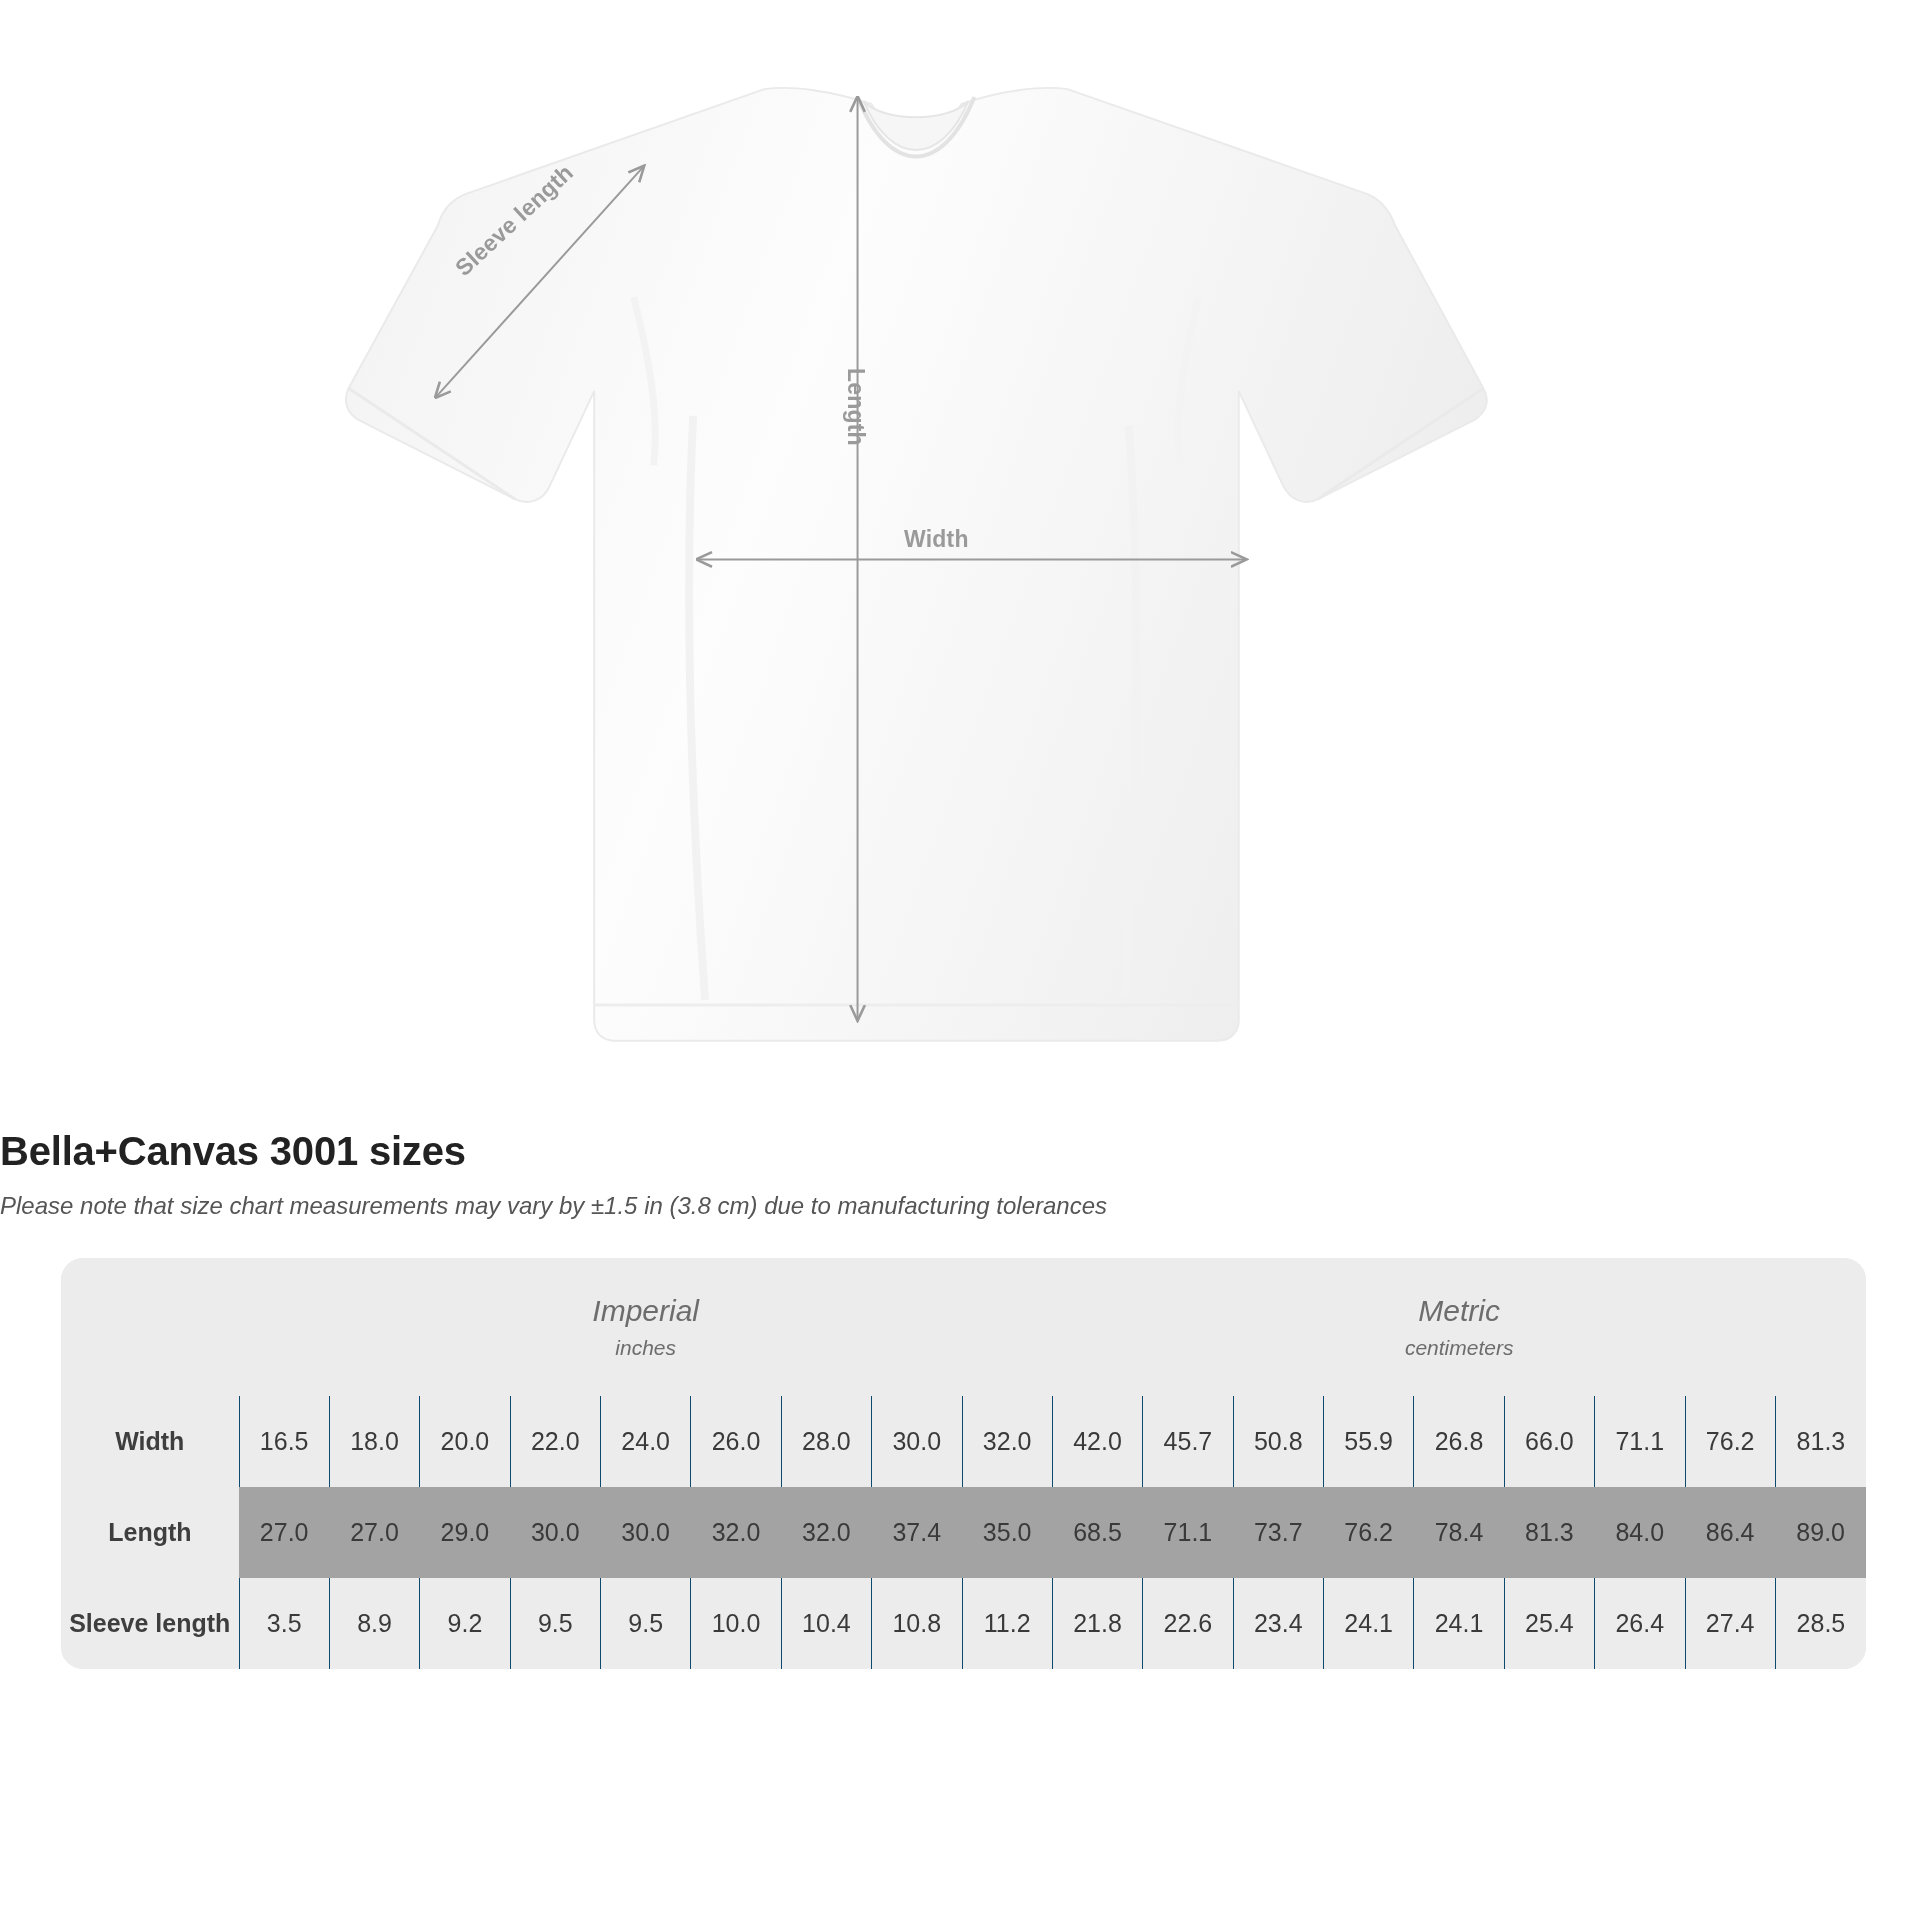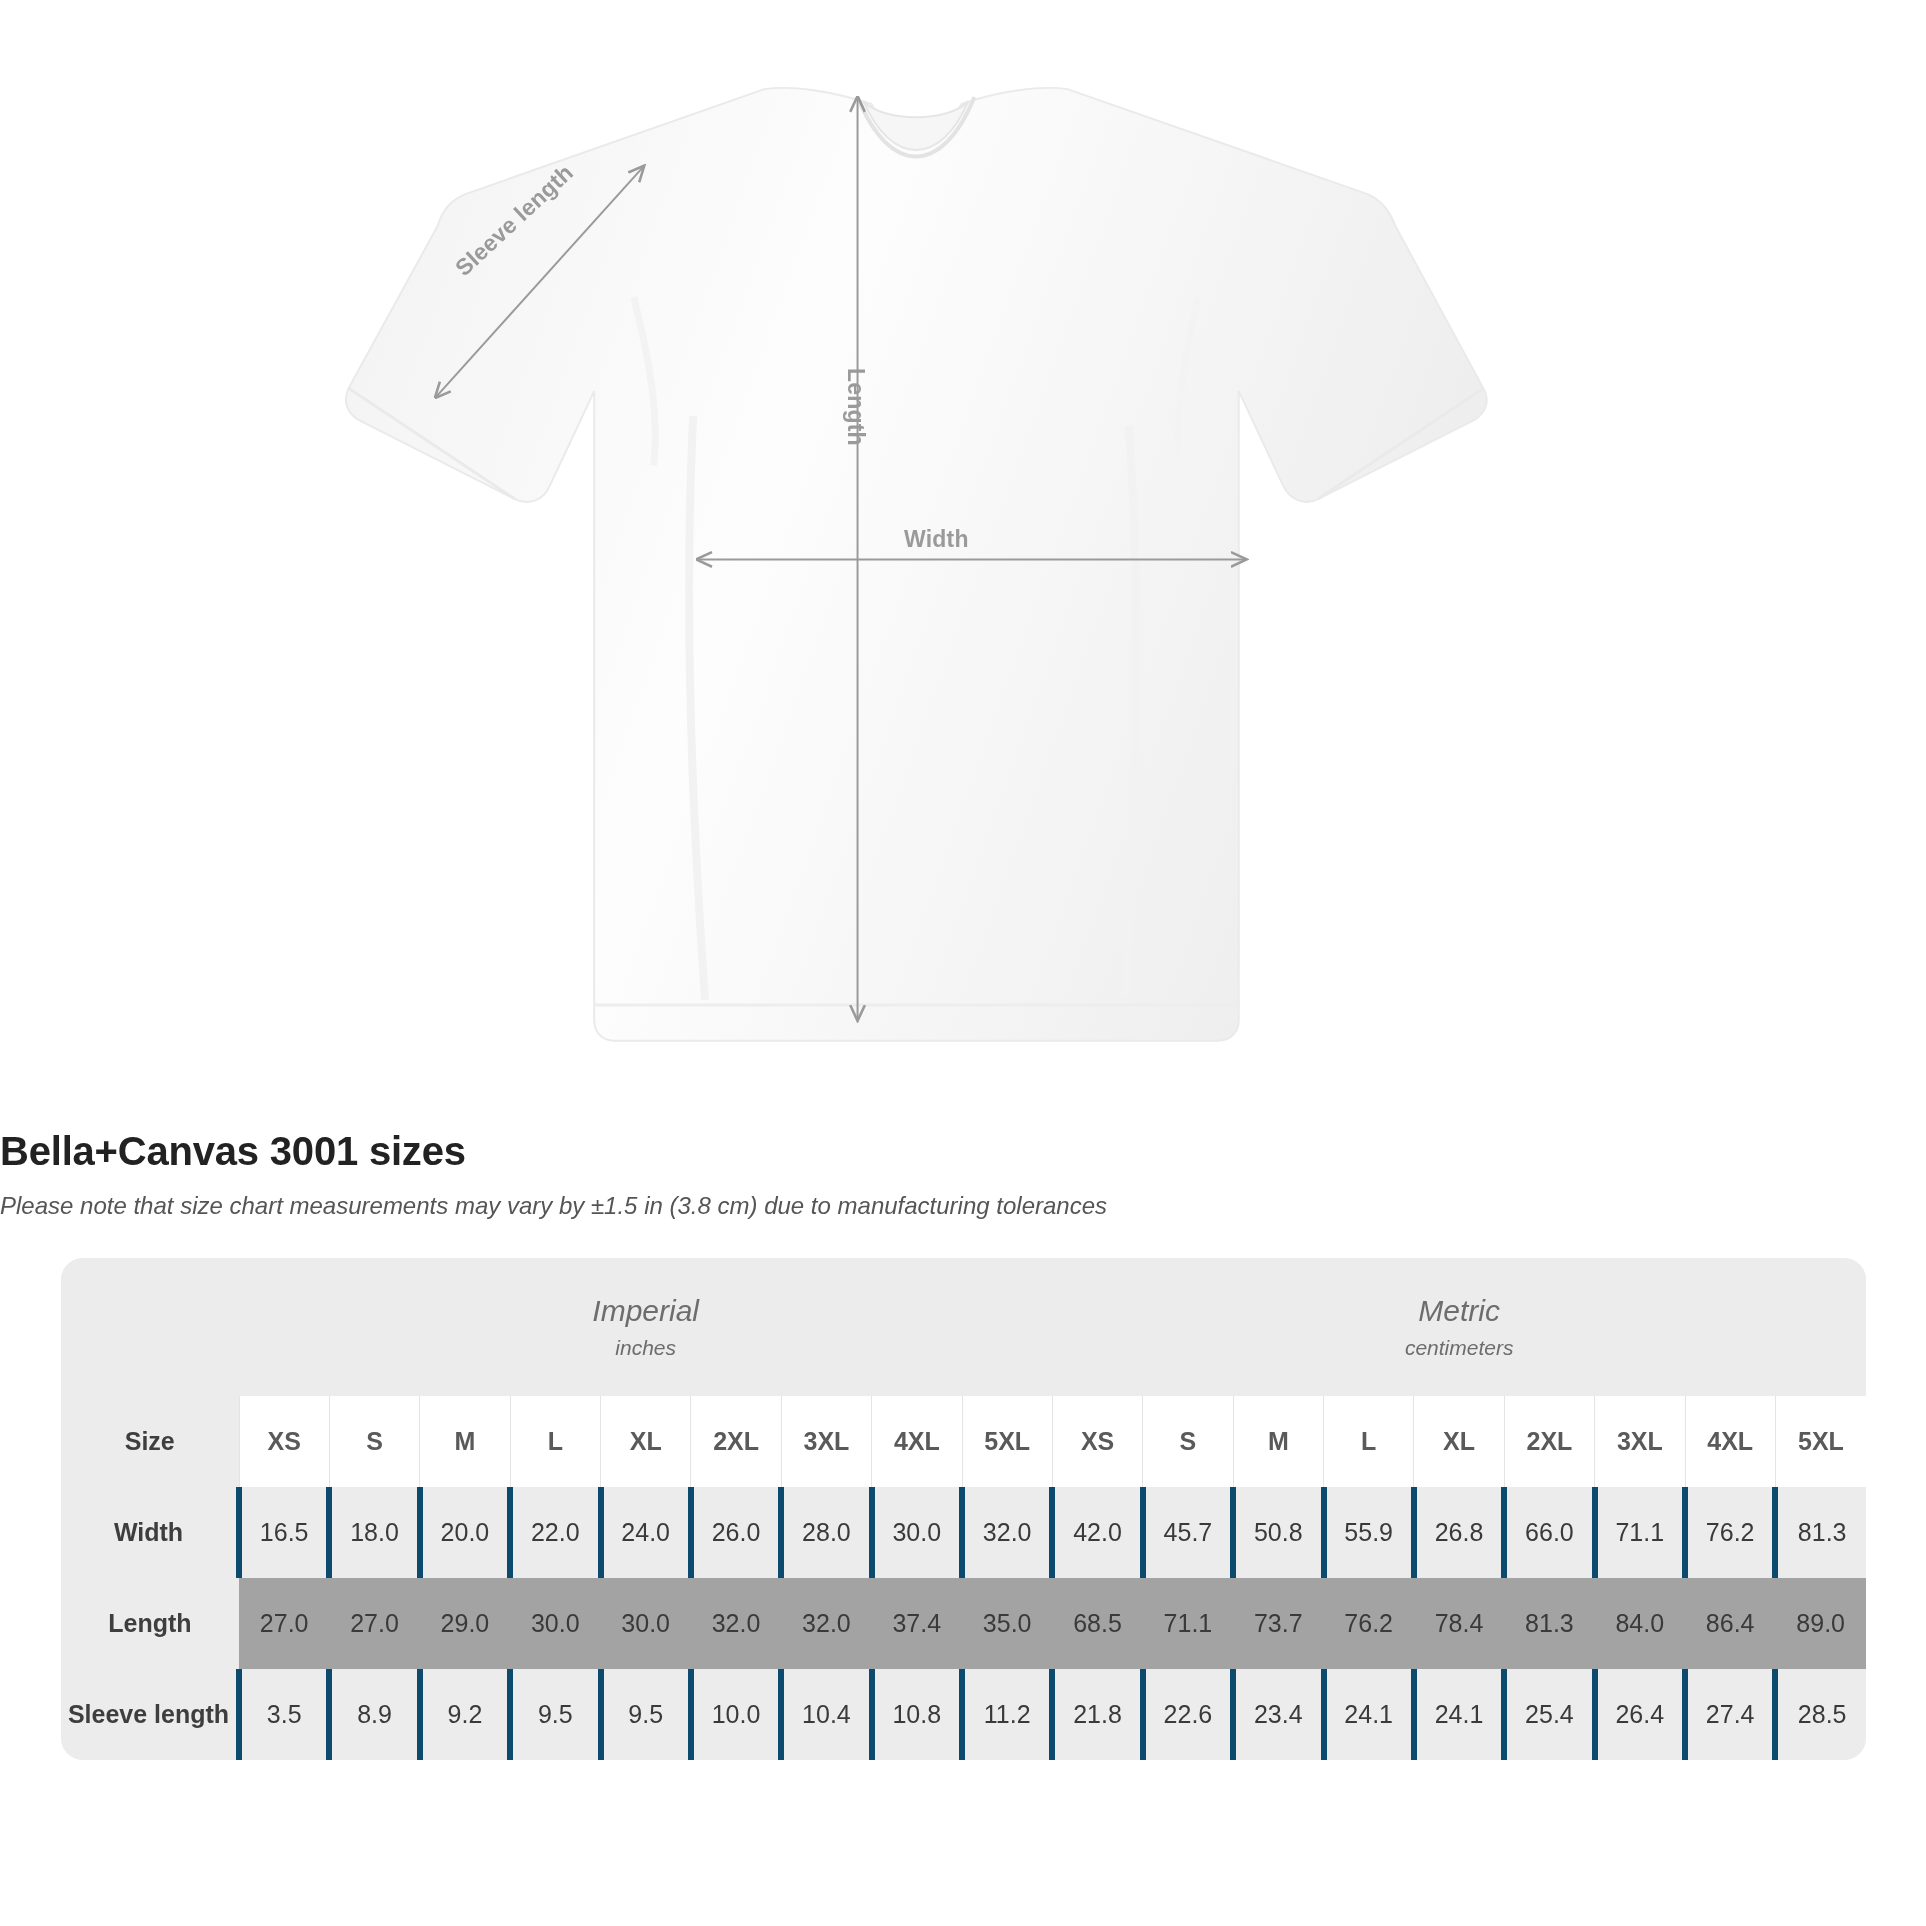--- a/index.html
+++ b/index.html
@@ -135,21 +135,21 @@
   tr.data-row.plain td { background: #a3a3a3; }
   tr.data-row td.rowlabel {
     background: #ececec;
     font-weight: bold;
     color: #3e3e3e;
     font-size: 25px;
   }
   tr.data-row.plain td.rowlabel { background: #ececec; }
 
   .sep { border-left: 1px solid #e4e4e4; }
-  tr.data-row.alt td.sep { border-left: 6px solid #0c4a6e; }
+  tr.data-row.alt td.sep { border-left: 1px solid #0c4a6e; }
   tr.head-row td.sep { border-left: 1px solid #e4e4e4; }
 
   col.label-col { width: 178px; }
 </style>
 </head>
 <body>
 
 <div class="page">
 
   <div class="illustration">
@@ -234,41 +234,20 @@
           <tr>
             <td class="corner-cell"></td>
             <td class="unit-cell" colspan="9">
               <div class="unit-name">Imperial</div>
               <div class="unit-sub">inches</div>
             </td>
             <td class="unit-cell" colspan="9">
               <div class="unit-name">Metric</div>
               <div class="unit-sub">centimeters</div>
             </td>
-          </tr>
-          <tr class="head-row">
-            <td class="rowlabel">Size</td>
-            <td class="sep">XS</td>
-            <td class="sep">S</td>
-            <td class="sep">M</td>
-            <td class="sep">L</td>
-            <td class="sep">XL</td>
-            <td class="sep">2XL</td>
-            <td class="sep">3XL</td>
-            <td class="sep">4XL</td>
-            <td class="sep">5XL</td>
-            <td class="sep">XS</td>
-            <td class="sep">S</td>
-            <td class="sep">M</td>
-            <td class="sep">L</td>
-            <td class="sep">XL</td>
-            <td class="sep">2XL</td>
-            <td class="sep">3XL</td>
-            <td class="sep">4XL</td>
-            <td class="sep">5XL</td>
           </tr>
           <tr class="data-row alt">
             <td class="rowlabel">Width</td>
             <td class="sep">16.5</td>
             <td class="sep">18.0</td>
             <td class="sep">20.0</td>
             <td class="sep">22.0</td>
             <td class="sep">24.0</td>
             <td class="sep">26.0</td>
             <td class="sep">28.0</td>

